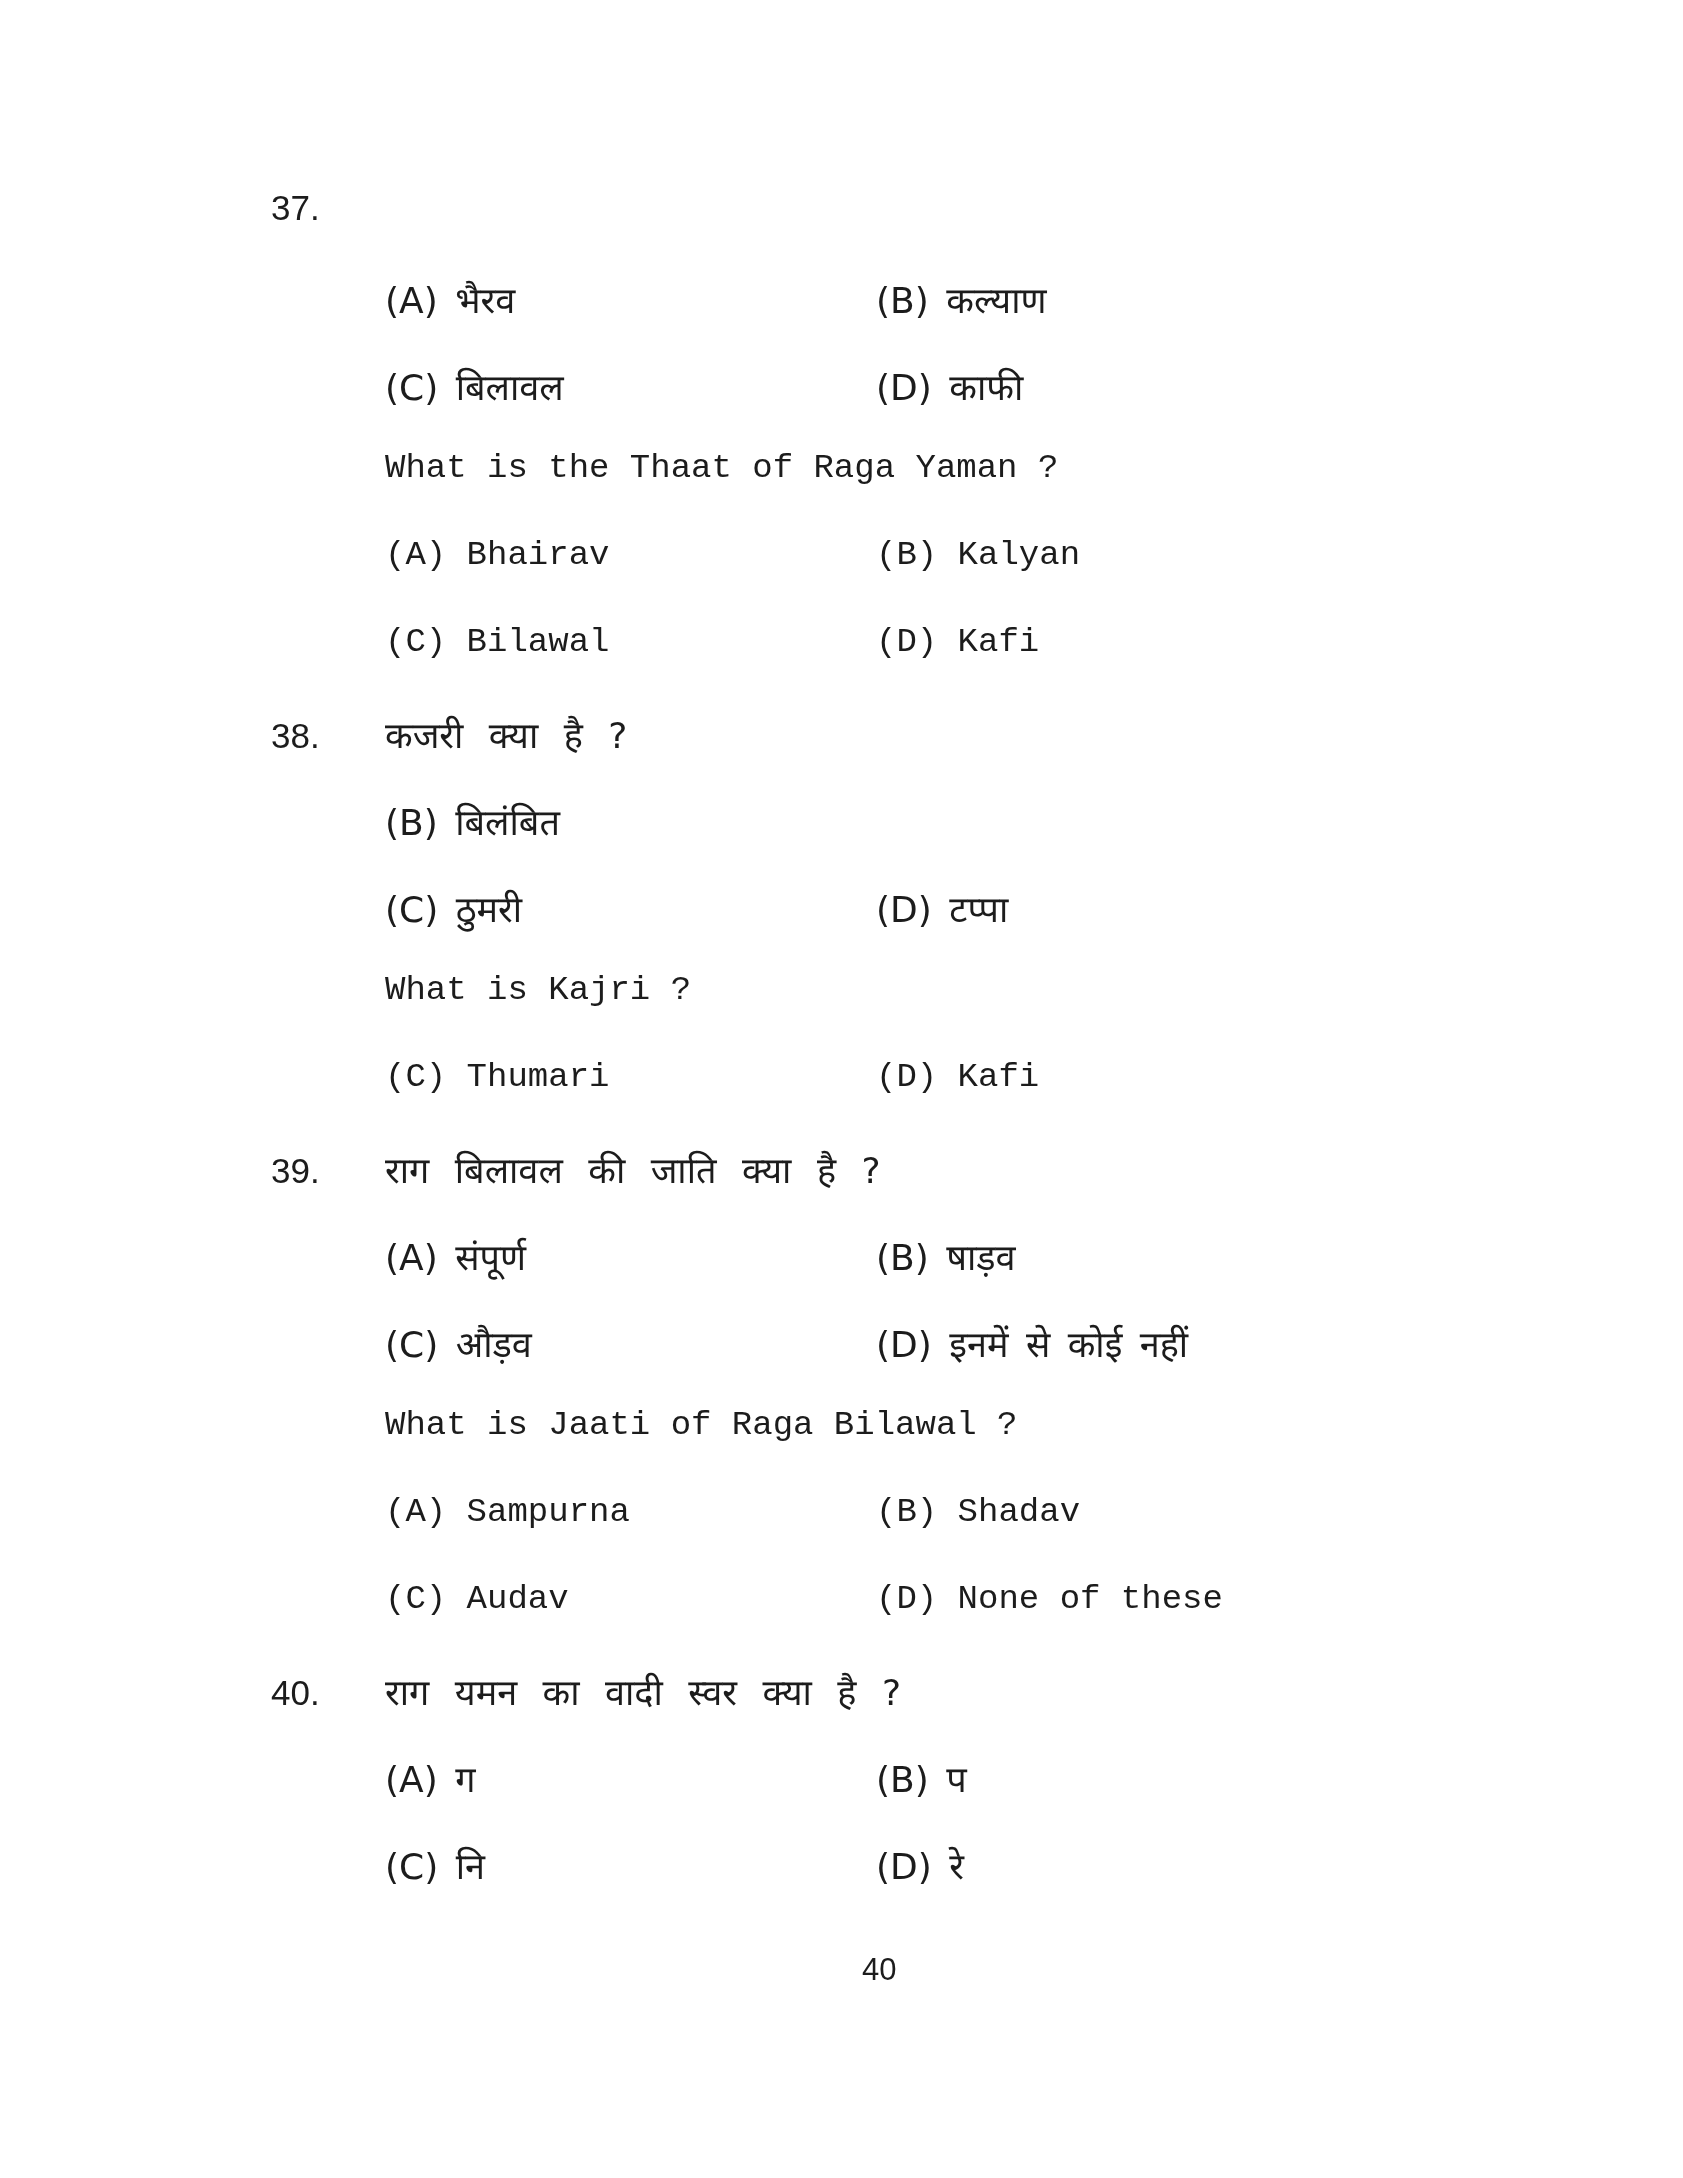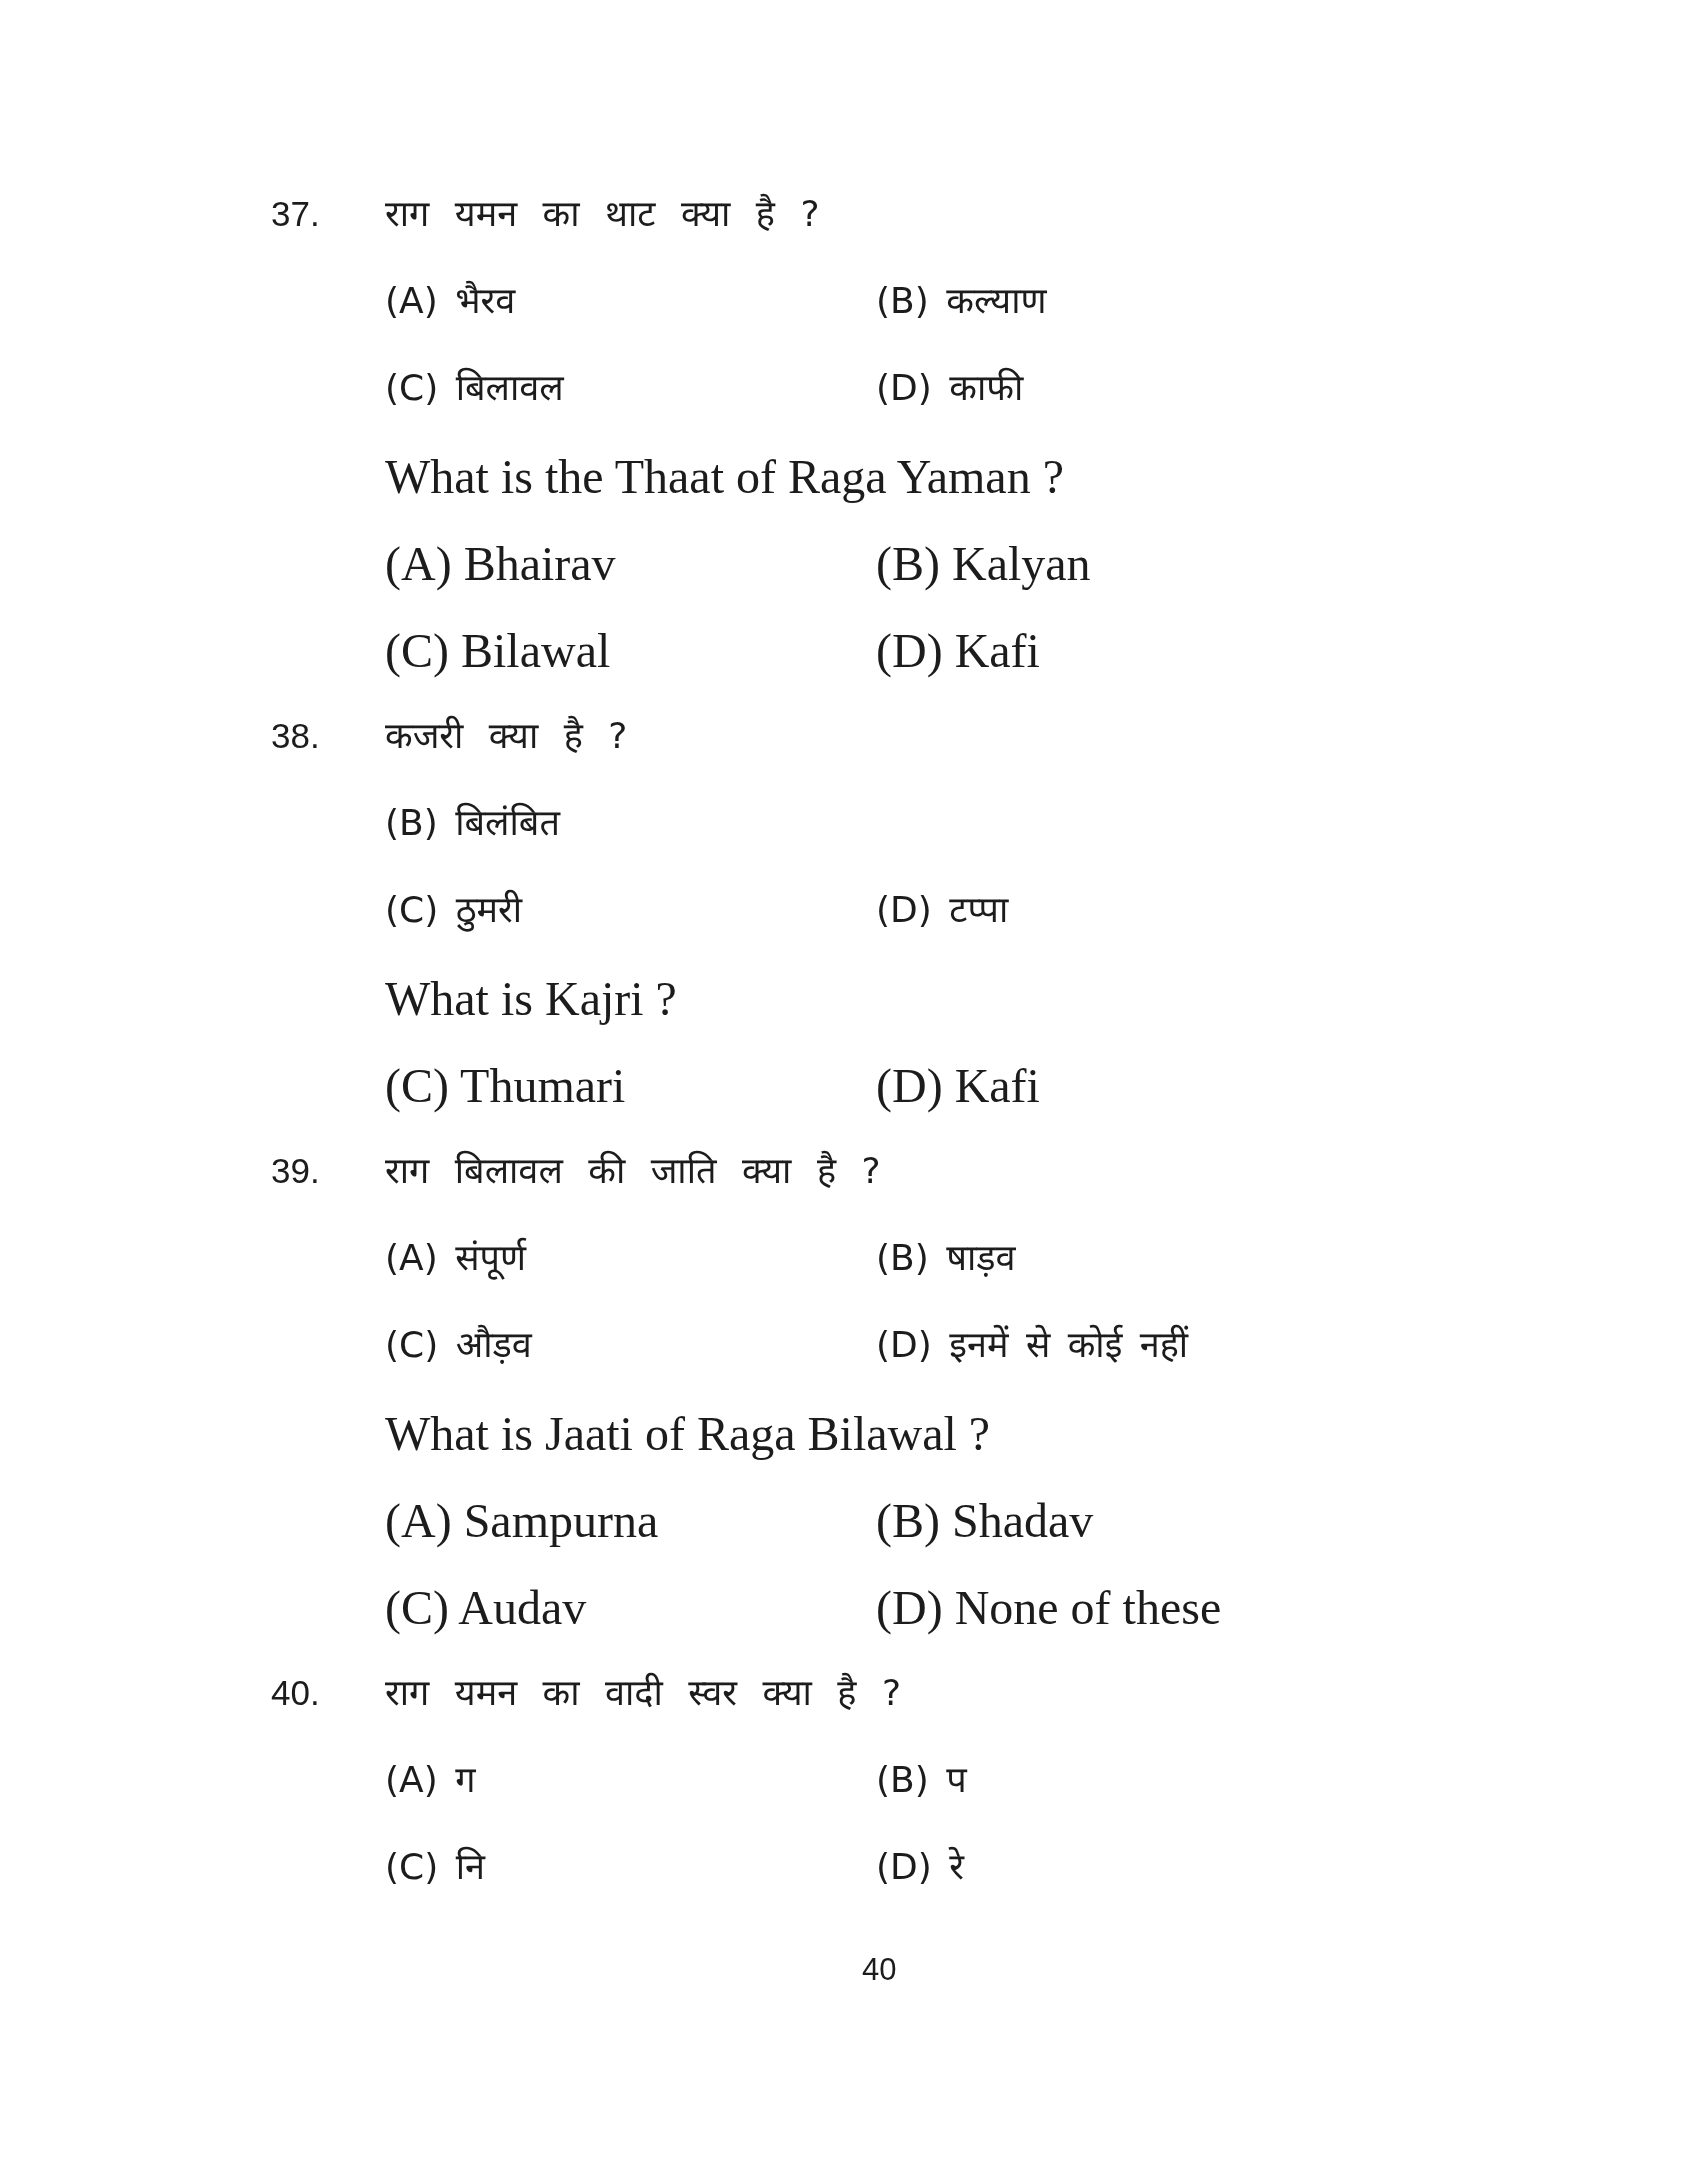--- a/index.html
+++ b/index.html
@@ -37,22 +37,22 @@
     width: 114px;
     font-size: 35px;
     font-family: "Liberation Sans", sans-serif;
     flex: 0 0 114px;
   }
   .hindi {
     font-family: "DejaVu Sans", sans-serif;
     font-size: 36px;
   }
   .english {
-    font-family: Liberation Serif, serif;
-    font-size: 48px;
+    font-family: Liberation Mono, monospace;
+    font-size: 34px;
   }
   .q-hindi {
     word-spacing: 14px;
   }
   .opt-line {
     padding-left: 385px;
     margin-top: 20px;
   }
   .en-q-line {
     padding-left: 385px;
@@ -79,21 +79,20 @@
 </style>
 </head>
 <body>
 
 <div class="page">
   <div class="content">
 
     <section>
       <div class="line">
         <span class="qnum">37.</span>
-        <span class="hindi q-hindi">राग यमन का थाट क्या है ?</span>
       </div>
       <div class="line opt-line">
         <span class="opt opt-a hindi">(A) भैरव</span>
         <span class="opt opt-b hindi">(B) कल्याण</span>
       </div>
       <div class="line opt-line">
         <span class="opt opt-a hindi">(C) बिलावल</span>
         <span class="opt opt-b hindi">(D) काफी</span>
       </div>
       <div class="line en-q-line">

